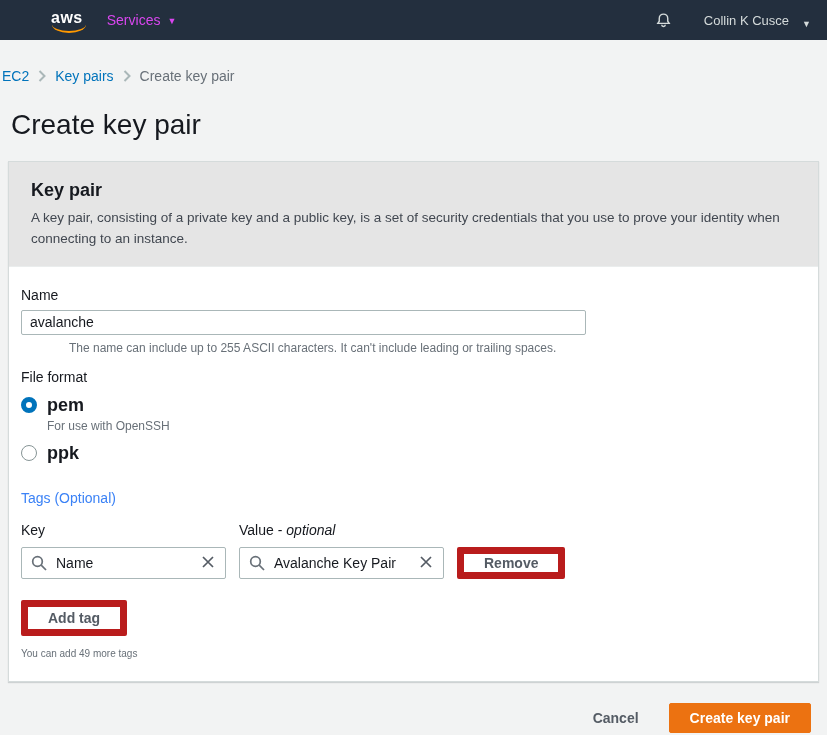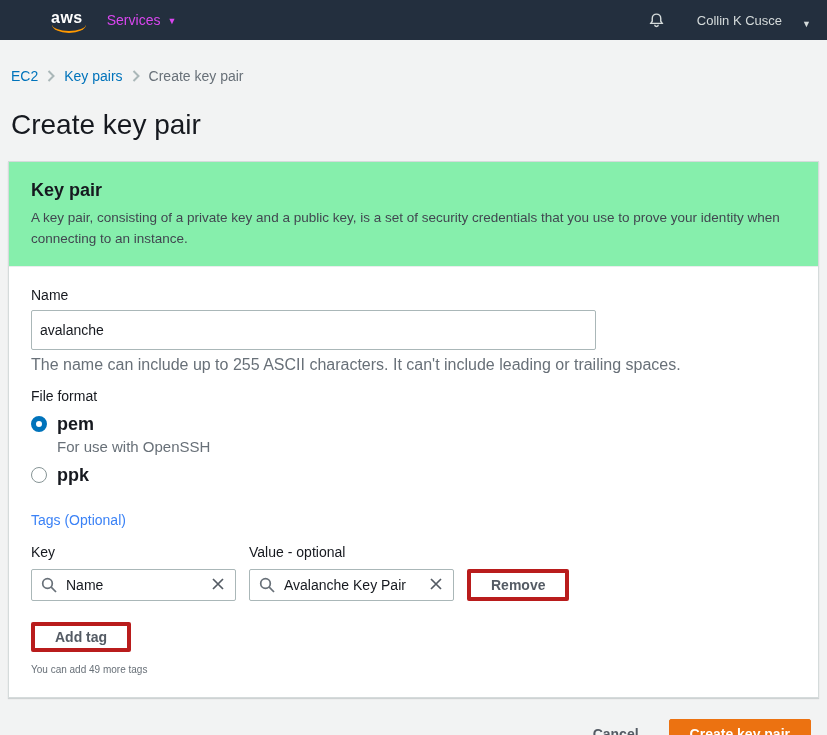--- a/index.html
+++ b/index.html
@@ -27,28 +27,28 @@
     border-radius:0 0 70% 70% / 0 0 130% 130%;
   }
   .topbar-services {
     margin-left:24px; color:#d946ef; display:flex; align-items:center; gap:7px;
     cursor:pointer; font-size:14px;
   }
   .caret { font-size:9px; line-height:1; position:relative; top:1px; }
   .topbar-right { margin-left:auto; display:flex; align-items:center; gap:32px; }
   .bell { width:17px; height:17px; cursor:pointer; display:block; }
   .topbar-user {
-    color:#d5dbdb; font-size:13px; display:flex; align-items:flex-end; gap:20px; cursor:pointer;
+    color:#d5dbdb; font-size:13px; display:flex; align-items:flex-end; gap:13px; cursor:pointer;
   }
   .topbar-user .caret { color:#d5dbdb; }
 
   
   .breadcrumb {
     display:flex; align-items:center; gap:9px;
-    padding:28px 10px 0 11px; font-size:14px;
+    padding:28px 10px 0 2px; font-size:14px;
   }
   .breadcrumb a { color:#0073bb; text-decoration:none; cursor:pointer; }
   .crumb-sep { color:#aab7b8; }
   .crumb-sep svg { display:block; }
   .crumb-current { color:#687078; }
 
   
   .page-title {
     font-size:28px; font-weight:400; color:#16191f;
     padding:26px 10px 20px 11px; line-height:1.1;
@@ -56,77 +56,77 @@
 
   
   .panel {
     margin:0 8px; background:#ffffff;
     border:1px solid #d5dbdb;
     box-shadow:0 1px 1px 0 rgba(0,28,36,.15);
   }
   .panel-header {
     padding:18px 22px 16px 22px;
     border-bottom:1px solid #eaeded;
-    background:#86efac;
+    background:#e5e5e5;
   }
   .panel-title { font-size:18px; font-weight:700; margin-bottom:7px; }
   .panel-desc { font-size:13.5px; color:#414750; line-height:1.55; max-width:780px; }
-  .panel-body { padding:20px 22px 22px 22px; }
+  .panel-body { padding:20px 22px 22px 12px; }
 
   
   .field-label { font-size:14px; color:#16191f; margin-bottom:7px; display:block; }
   .text-input {
     font-family:inherit; font-size:14px; color:#16191f;
-    height:40px; border:1px solid #aab7b8; border-radius:2px;
+    height:25px; border:1px solid #aab7b8; border-radius:2px;
     padding:0 8px; background:#fff; outline:none; display:block;
   }
   .name-input { width:565px; }
-  .helper { font-size:16px; color:#687078; margin-top:6px; }
+  .helper { font-size:12px; color:#687078; margin-top:6px;margin-left:48px; }
 
   .section-gap { margin-top:14px; }
 
   
   .radio-option { margin-top:10px; }
   .radio-row { display:flex; align-items:center; gap:10px; cursor:pointer; }
   .radio-circle {
     width:16px; height:16px; border-radius:50%; background:#fff; flex:0 0 auto;
   }
   .radio-circle.checked { border:5px solid #0073bb; }
   .radio-circle.unchecked { border:1.5px solid #879596; }
   .radio-label { font-weight:700; font-size:18px; }
-  .radio-desc { font-size:15px; color:#687078; margin:3px 0 0 26px; }
+  .radio-desc { font-size:12px; color:#687078; margin:3px 0 0 26px; }
 
   
   .tags-title { margin-top:26px; font-size:14px; color:#3b82f6; }
   .tag-grid-labels { display:flex; margin-top:16px; }
   .tag-col-key { width:218px; }
   .tag-col-val { font-size:14px; }
-  .opt-italic { margin-left:4px;text-align:center; }
+  .opt-italic { font-style:italic; margin-left:4px;text-align:center; }
   .tag-row { display:flex; align-items:center; margin-top:9px; gap:13px; }
   .tag-input-wrap {
     position:relative; width:205px; height:32px;
     border:1px solid #aab7b8; border-radius:2px; background:#fff;
     display:flex; align-items:center;
   }
   .tag-input-wrap input {
     border:none; outline:none; background:transparent;
     font-family:inherit; font-size:14px; color:#16191f;
     width:100%; padding:0 30px 0 34px;
   }
   .search-ic { position:absolute; left:9px; top:7px; }
   .clear-btn {
     position:absolute; right:7px; top:6px; width:20px; height:20px;
     background:none; border:none; cursor:pointer; padding:0;
   }
   .btn-secondary {
     font-family:inherit; font-size:14px; font-weight:700; color:#545b64;
-    background:#fff; border:4px solid #b91c1c; border-radius:2px;
+    background:#fff; border:7px solid #b91c1c; border-radius:2px;
     padding:0 20px; height:32px; cursor:pointer;
   }
-  .add-tag-btn { margin-top:21px; height:30px; }
+  .add-tag-btn { margin-top:21px; height:36px; }
   .tags-helper { margin-top:12px; font-size:10px; color:#687078; }
 
   
   .footer-actions {
     display:flex; justify-content:flex-end; align-items:center;
     gap:30px; padding:21px 16px 24px 0;
   }
   .cancel-btn {
     background:none; border:none; font-family:inherit;
     font-size:14px; font-weight:700; color:#545b64; cursor:pointer;

